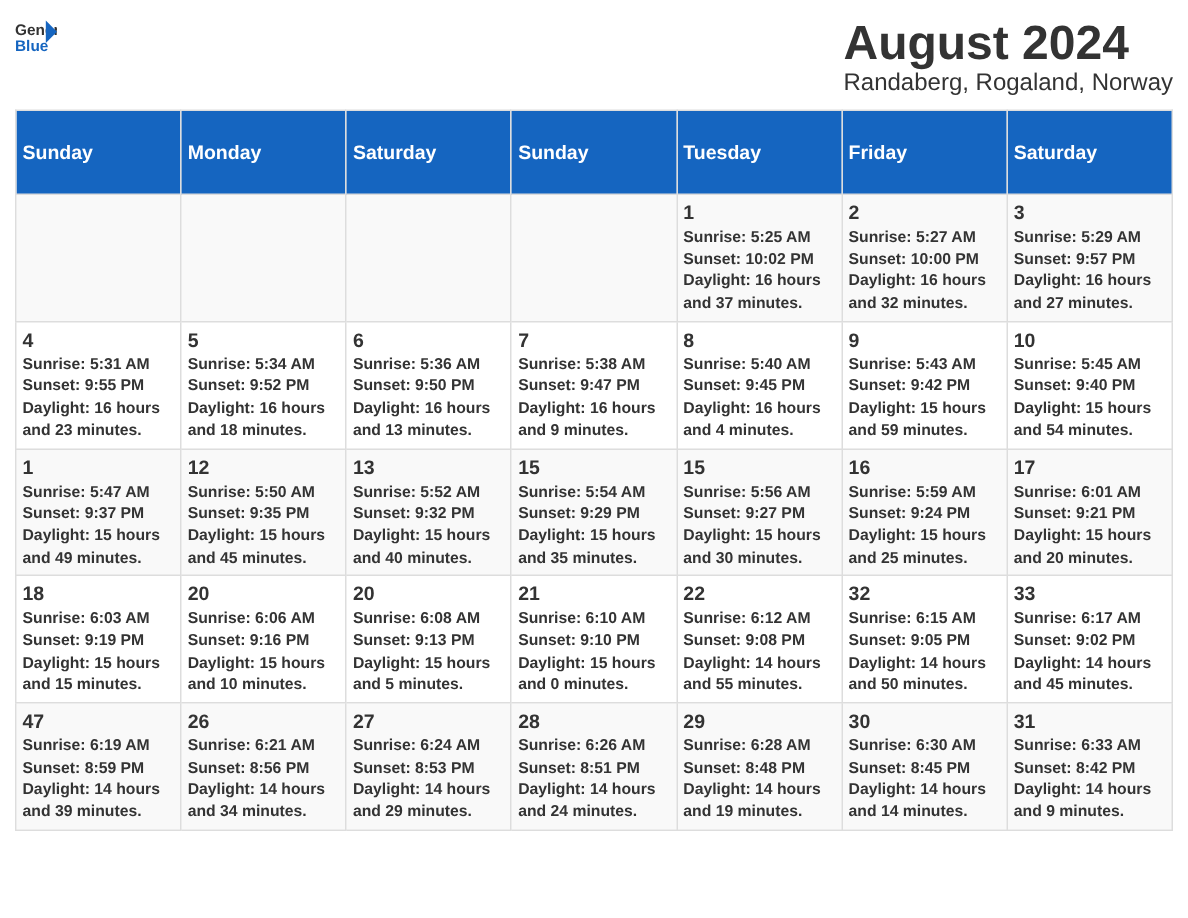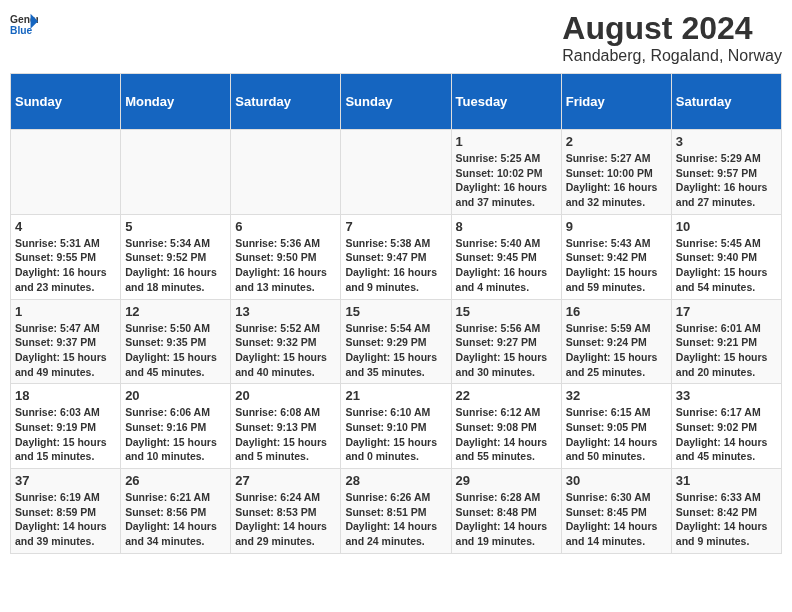--- a/index.html
+++ b/index.html
@@ -211,21 +211,21 @@
           <span class="day-number">32</span>
           <div class="day-info">Sunrise: 6:15 AM<br>Sunset: 9:05 PM<br>Daylight: 14 hours and 50 minutes.</div>
         </td>
         <td>
           <span class="day-number">33</span>
           <div class="day-info">Sunrise: 6:17 AM<br>Sunset: 9:02 PM<br>Daylight: 14 hours and 45 minutes.</div>
         </td>
       </tr>
       <tr>
         <td>
-          <span class="day-number">37</span>
+          <span class="day-number">47</span>
           <div class="day-info">Sunrise: 6:19 AM<br>Sunset: 8:59 PM<br>Daylight: 14 hours and 39 minutes.</div>
         </td>
         <td>
           <span class="day-number">26</span>
           <div class="day-info">Sunrise: 6:21 AM<br>Sunset: 8:56 PM<br>Daylight: 14 hours and 34 minutes.</div>
         </td>
         <td>
           <span class="day-number">27</span>
           <div class="day-info">Sunrise: 6:24 AM<br>Sunset: 8:53 PM<br>Daylight: 14 hours and 29 minutes.</div>
         </td>

